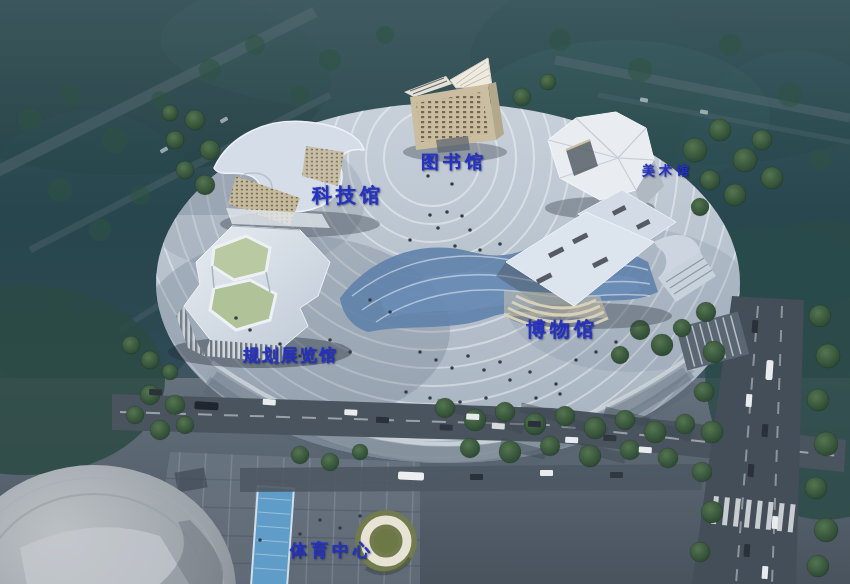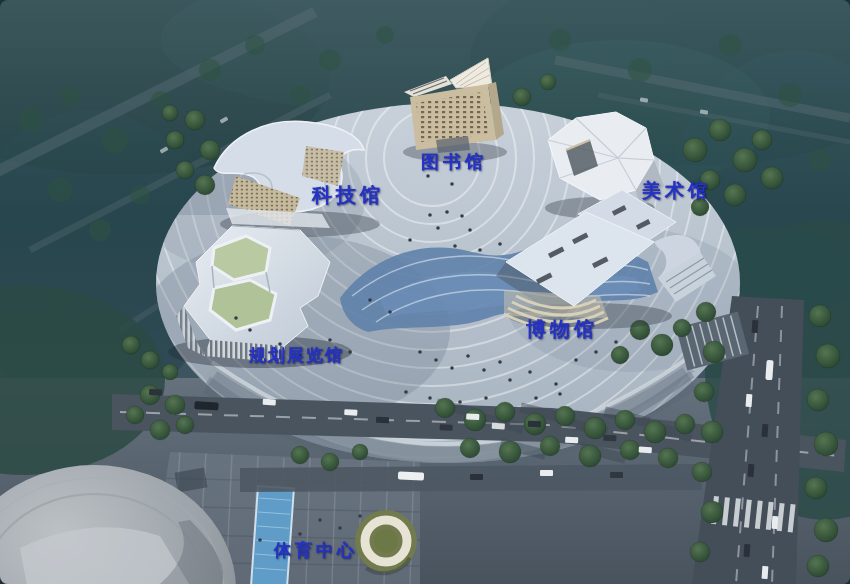--- a/index.html
+++ b/index.html
@@ -1,37 +1,36 @@
 <!DOCTYPE html>
 <html><head>
 <meta charset="utf-8">
 <style>
   html,body{margin:0;padding:0;background:#1c3036;}
   .stage{
     position:relative;width:850px;height:584px;overflow:hidden;
     font-family:"DejaVu Sans","Liberation Sans",sans-serif;
-    border-radius:8px;
   }
   .stage svg{display:block;}
   .bldg-label{
     position:absolute;
     font-weight:bold;
     font-size:18px;
     letter-spacing:4px;
     color:#2432c6;
     text-shadow:1px 1px 2px rgba(5,8,40,.55), 0 0 1px rgba(20,28,160,.5);
     white-space:nowrap;
     user-select:none;
   }
   .lbl-library{left:421px;top:150px;}
   .lbl-science{left:312px;top:182px;font-size:20px;}
-  .lbl-art{left:642px;top:178px;font-size:19px;font-family:Liberation Serif, serif;}
+  .lbl-art{left:642px;top:162px;font-size:13px;font-family:Liberation Serif, serif;}
   .lbl-museum{left:526px;top:316px;font-size:20px;}
-  .lbl-planning{left:249px;top:344px;font-size:17px;letter-spacing:2px;}
-  .lbl-sports{left:274px;top:539px;font-size:17px;font-family:Liberation Mono, monospace;}
+  .lbl-planning{left:243px;top:344px;font-size:17px;letter-spacing:2px;}
+  .lbl-sports{left:290px;top:539px;font-size:17px;font-family:Liberation Mono, monospace;}
 </style>
 </head>
 <body>
 
 <div class="stage">
 
 <svg viewBox="0 0 850 584" width="850" height="584">
   <defs>
     <linearGradient id="bgG" x1="0" y1="0" x2="0" y2="1">
       <stop offset="0" stop-color="#253f46"></stop>

